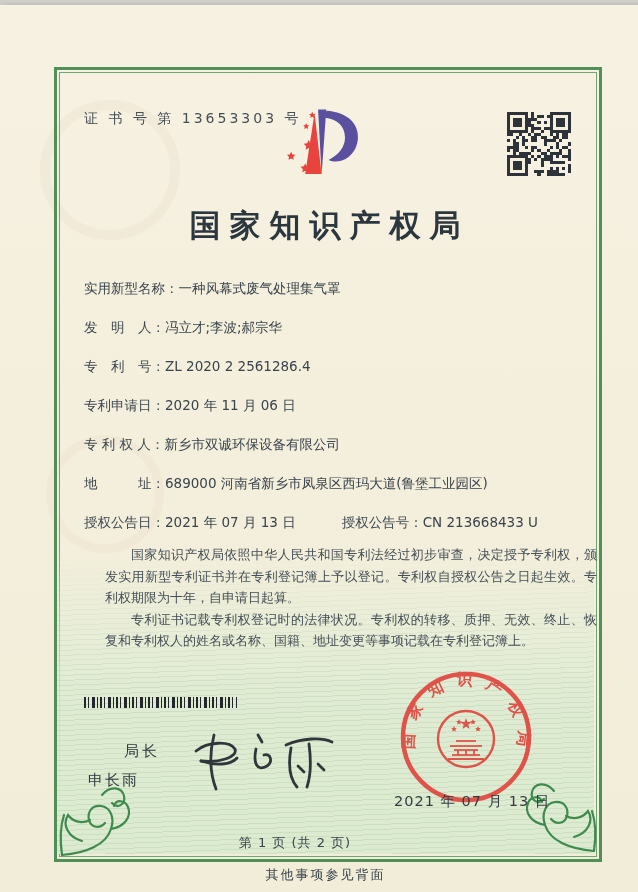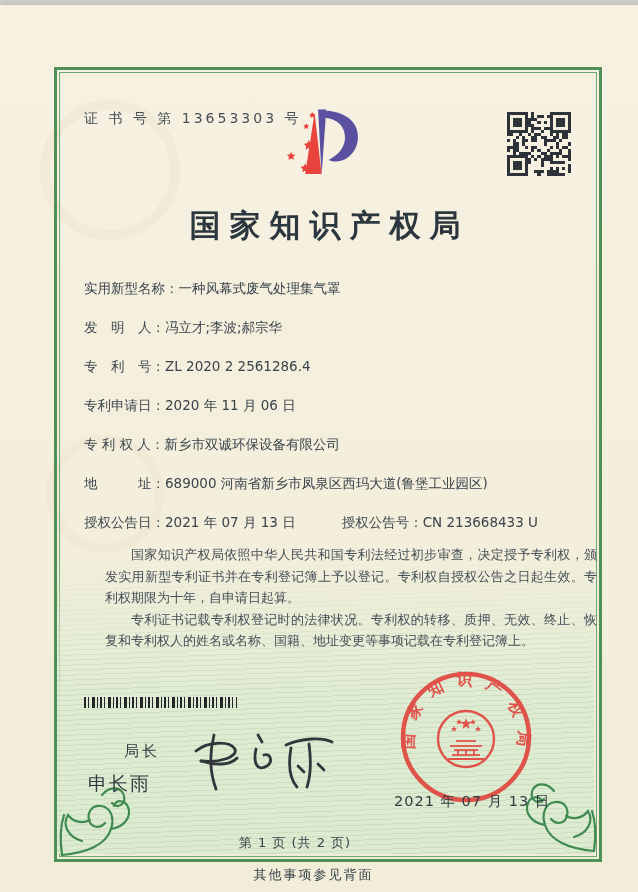--- a/index.html
+++ b/index.html
@@ -53,33 +53,33 @@
   .paras{
     position:absolute;left:84px;top:539px;width:492px;z-index:3;
     font-family:"DejaVu Serif",serif;font-size:13px;line-height:21.5px;color:#454f56;margin-left:21px;
   }
   .paras p{margin:0;text-indent:2em;text-align:justify;}
   .barcode{
     position:absolute;left:84px;top:692px;width:153px;height:11px;z-index:3;
     background:repeating-linear-gradient(90deg,#23262a 0 2px,transparent 2px 4px,#23262a 4px 5px,transparent 5px 8px,#23262a 8px 11px,transparent 11px 13px,#23262a 13px 14px,transparent 14px 16px);
   }
   .officer-title{position:absolute;left:88px;top:737px;font-size:15px;letter-spacing:3px;color:#2f3940;z-index:3;margin-left:36px;}
-  .officer-name{position:absolute;left:88px;top:766px;font-size:19px;letter-spacing:2px;color:#2f3940;z-index:3;}
+  .officer-name{position:absolute;left:88px;top:766px;font-size:15px;letter-spacing:2px;color:#2f3940;z-index:3;}
   .sig{position:absolute;left:178px;top:720px;z-index:3;}
   .seal{position:absolute;left:398px;top:664px;z-index:4;opacity:.9;}
   .seal-date{
     position:absolute;left:394px;top:787px;z-index:5;
     font-size:14.5px;letter-spacing:1px;color:#343c42;
   }
   .footer-page{
     position:absolute;left:54px;top:829px;width:482px;text-align:center;
     font-size:13px;color:#39434b;letter-spacing:1px;z-index:3;
   }
   .back-note{
-    position:absolute;left:0;top:861px;width:627px;text-align:center;
+    position:absolute;left:12px;top:861px;width:627px;text-align:center;
     font-size:13px;color:#39434b;letter-spacing:2px;z-index:3;
   }
   .flourish{position:absolute;z-index:2;}
   .flourish-left{left:56px;top:770px;}
   .flourish-right{left:504px;top:766px;transform:scaleX(-1);}
 </style>
 </head>
 <body>
 
 <div class="paper">

